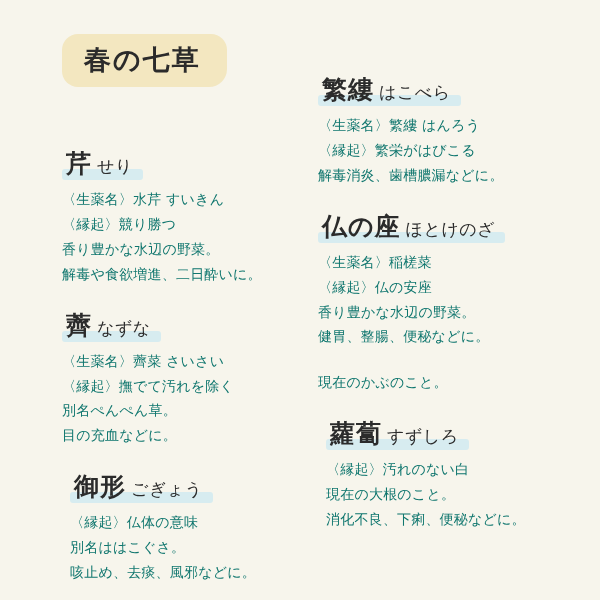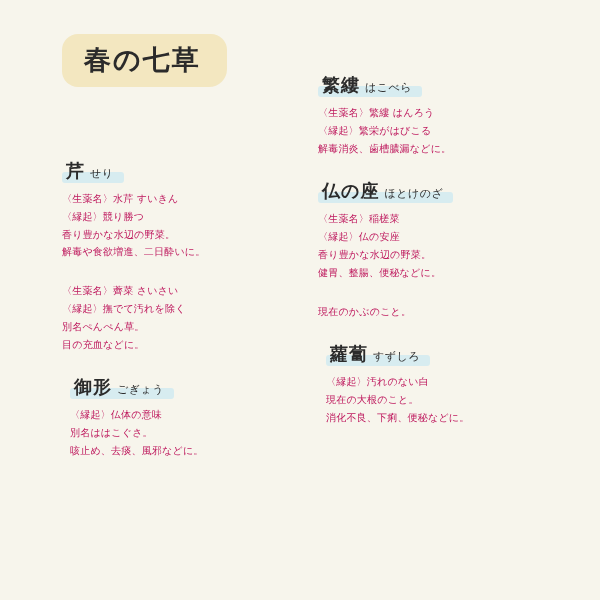--- a/index.html
+++ b/index.html
@@ -39,21 +39,21 @@
     letter-spacing: 2px;
     color: #2b2b2b;
     line-height: 1;
   }
 
   
   .col {
     position: absolute;
     width: 250px;
   }
-  .col-left { left: 62px; top: 158px; }
+  .col-left { left: 62px; top: 146px; }
   .col-right { left: 318px; top: 72px; }
 
   .entry {
     margin-bottom: 21px;
   }
   .entry:last-child { margin-bottom: 0; margin-left: 8px; }
 
   .entry-head {
     display: inline-block;
     position: relative;
@@ -68,35 +68,35 @@
     height: 11px;
     border-radius: 3px;
     z-index: 0;
   }
   .entry-head .names {
     position: relative;
     z-index: 1;
     white-space: nowrap;
   }
   .kanji {
-    font-size: 18px;
+    font-size: 25px;
     font-weight: bold;
     letter-spacing: 1px;
   }
   .kana {
-    font-size: 11px;
+    font-size: 17px;
     font-weight: normal;
     margin-left: 5px;
     letter-spacing: 0.5px;
   }
   .lines {
-    font-size: 10px;
+    font-size: 14px;
     line-height: 1.78;
     letter-spacing: 0.2px;
-    color: #be185d;
+    color: #0f766e;
   }
   .line { white-space: nowrap; }
 </style>
 </head>
 <body style="background: rgb(247, 245, 236);">
 
 <div class="page">
 
   <div class="title-wrap">
     <div class="title-badge" style="background: rgb(243, 231, 192);">
@@ -115,20 +115,26 @@
       </div>
       <div class="lines">
         <div class="line">〈生薬名〉水芹 すいきん</div>
         <div class="line">〈縁起〉競り勝つ</div>
         <div class="line">香り豊かな水辺の野菜。</div>
         <div class="line">解毒や食欲増進、二日酔いに。</div>
       </div>
     </div>
 
     <div class="entry">
+      <div class="entry-head">
+        <span class="hl" style="background: rgb(215, 236, 240);"></span>
+        <span class="names">
+          <span class="kanji">薺</span><span class="kana">なずな</span>
+        </span>
+      </div>
       <div class="lines">
         <div class="line">〈生薬名〉薺菜 さいさい</div>
         <div class="line">〈縁起〉撫でて汚れを除く</div>
         <div class="line">別名ぺんぺん草。</div>
         <div class="line">目の充血などに。</div>
       </div>
     </div>
 
     <div class="entry">
       <div class="entry-head">

